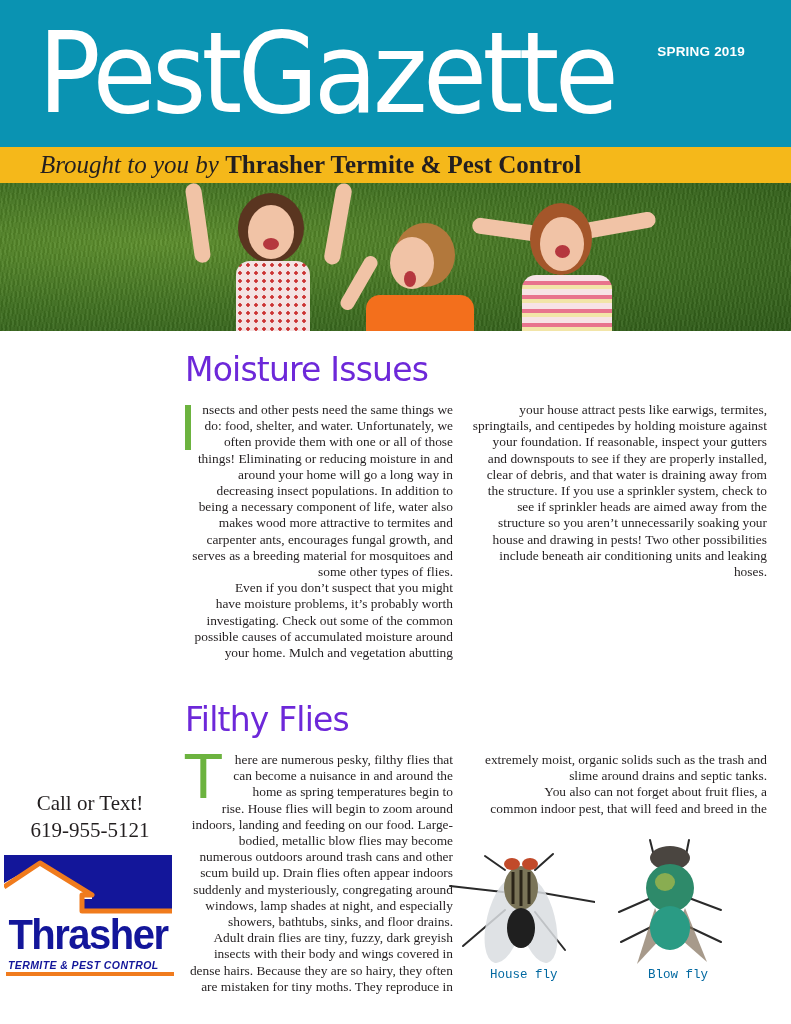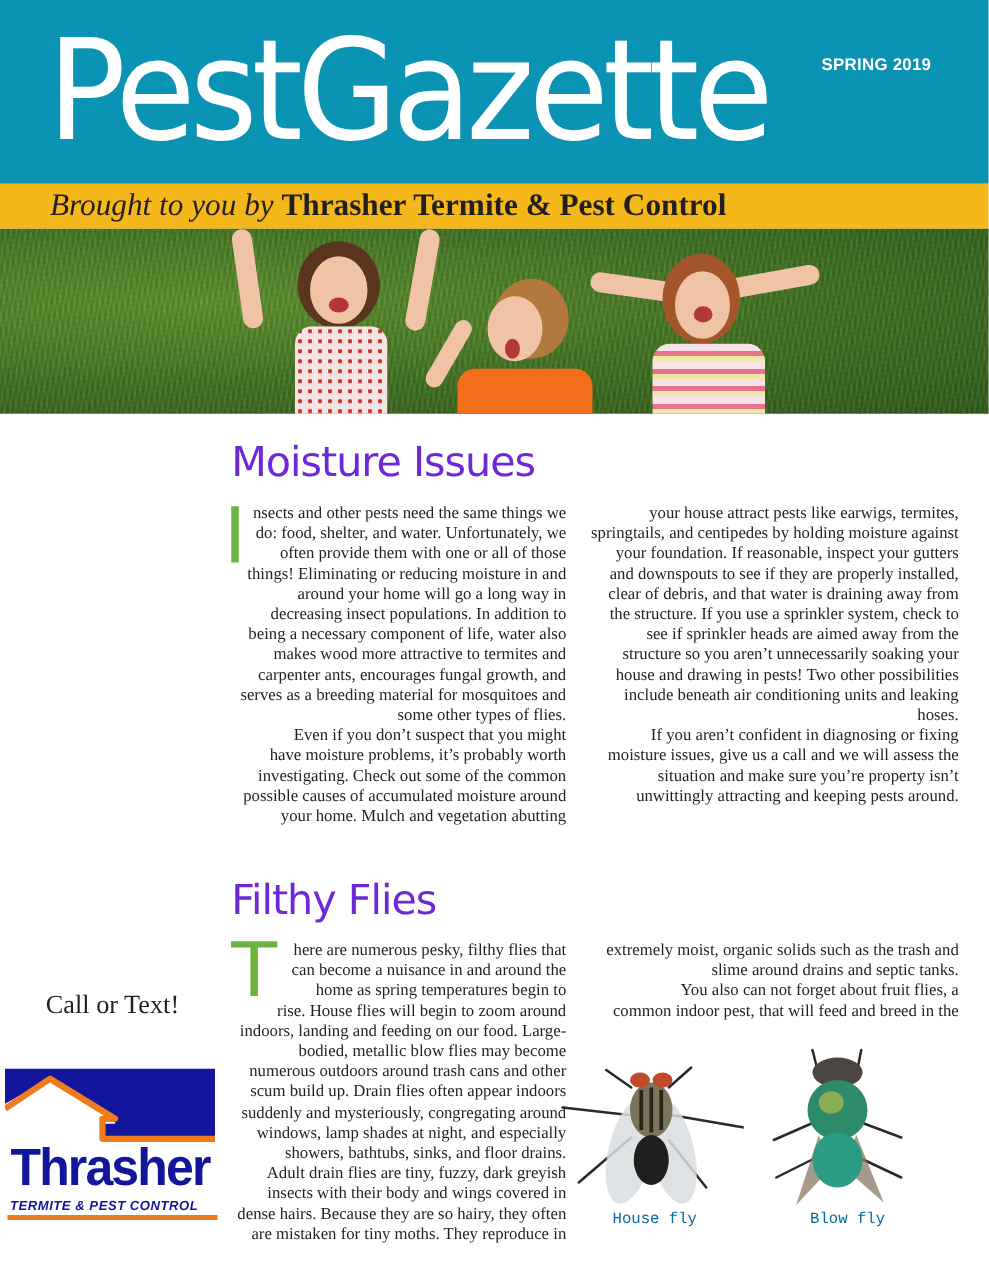--- a/index.html
+++ b/index.html
@@ -100,21 +100,20 @@
 
 <div class="col" style="left:185px;top:402px;width:268px;">
   <p>
     <span class="dropcap i"></span><span>nsects and other pests need the same things we do: food, shelter, and water. Unfortunately, we often provide them with one or all of those things! Eliminating or reducing moisture in and around your home will go a long way in decreasing insect populations. In addition to being a necessary component of life, water also makes wood more attractive to termites and carpenter ants, encourages fungal growth, and serves as a breeding material for mosquitoes and some other types of flies.</span>
   </p>
   <p class="indent">Even if you don’t suspect that you might have moisture problems, it’s probably worth investigating. Check out some of the common possible causes of accumulated moisture around your home. Mulch and vegetation abutting</p>
 </div>
 
 <div class="col" style="left:471px;top:402px;width:296px;">
   <p>your house attract pests like earwigs, termites, springtails, and centipedes by holding moisture against your foundation. If reasonable, inspect your gutters and downspouts to see if they are properly installed, clear of debris, and that water is draining away from the structure. If you use a sprinkler system, check to see if sprinkler heads are aimed away from the structure so you aren’t unnecessarily soaking your house and drawing in pests! Two other possibilities include beneath air conditioning units and leaking hoses.</p>
-  <p class="indent">If you aren’t confident in diagnosing or fixing moisture issues, give us a call and we will assess the situation and make sure you’re property isn’t unwittingly attracting and keeping pests around.</p>
 </div>
 
 <h2 class="sec-title" style="left:185px;top:700px;">Filthy Flies</h2>
 
 <div class="col" style="left:185px;top:752px;width:268px;">
   <p>
     <span class="dropcap">T</span><span>here are numerous pesky, filthy flies that can become a nuisance in and around the home as spring temperatures begin to rise. House flies will begin to zoom around indoors, landing and feeding on our food. Large-bodied, metallic blow flies may become numerous outdoors around trash cans and other scum build up. Drain flies often appear indoors suddenly and mysteriously, congregating around windows, lamp shades at night, and especially showers, bathtubs, sinks, and floor drains.</span>
   </p>
   <p class="indent">Adult drain flies are tiny, fuzzy, dark greyish insects with their body and wings covered in dense hairs. Because they are so hairy, they often are mistaken for tiny moths. They reproduce in</p>
 </div>
@@ -156,20 +155,21 @@
   <path d="M70 70 L92 124 L60 96 Z" fill="#8a7864" opacity="0.75"></path>
   <ellipse cx="55" cy="20" rx="20" ry="12" fill="#4a4540"></ellipse>
   <ellipse cx="55" cy="50" rx="24" ry="24" fill="#2e8a6a"></ellipse>
   <ellipse cx="50" cy="44" rx="10" ry="9" fill="#c6c441" opacity="0.6"></ellipse>
   <ellipse cx="55" cy="90" rx="20" ry="22" fill="#2a9b84"></ellipse>
 </svg>
 <div class="fly-caption" style="left:648px;top:968px;">Blow fly</div>
 
 <div class="call">
   <div>Call or Text!</div>
+  <div>619-955-5121</div>
 </div>
 
 <div class="logo">
   <div class="box"></div>
   <svg style="position:absolute;left:0;top:0;" width="168" height="60" viewBox="0 0 168 60">
     <path d="M0 28 L0 60 L78 60 L78 44 L88 44 L88 40 L36 8 Z" fill="#ffffff"></path>
     <path d="M0 32 L36 8 L88 40 L78 40 L78 56 L168 56" stroke="#f07b1d" stroke-width="5" fill="none" stroke-linejoin="round"></path>
   </svg>
   <div class="name">Thrasher</div>
   <div class="tag">TERMITE &amp; PEST CONTROL</div>

